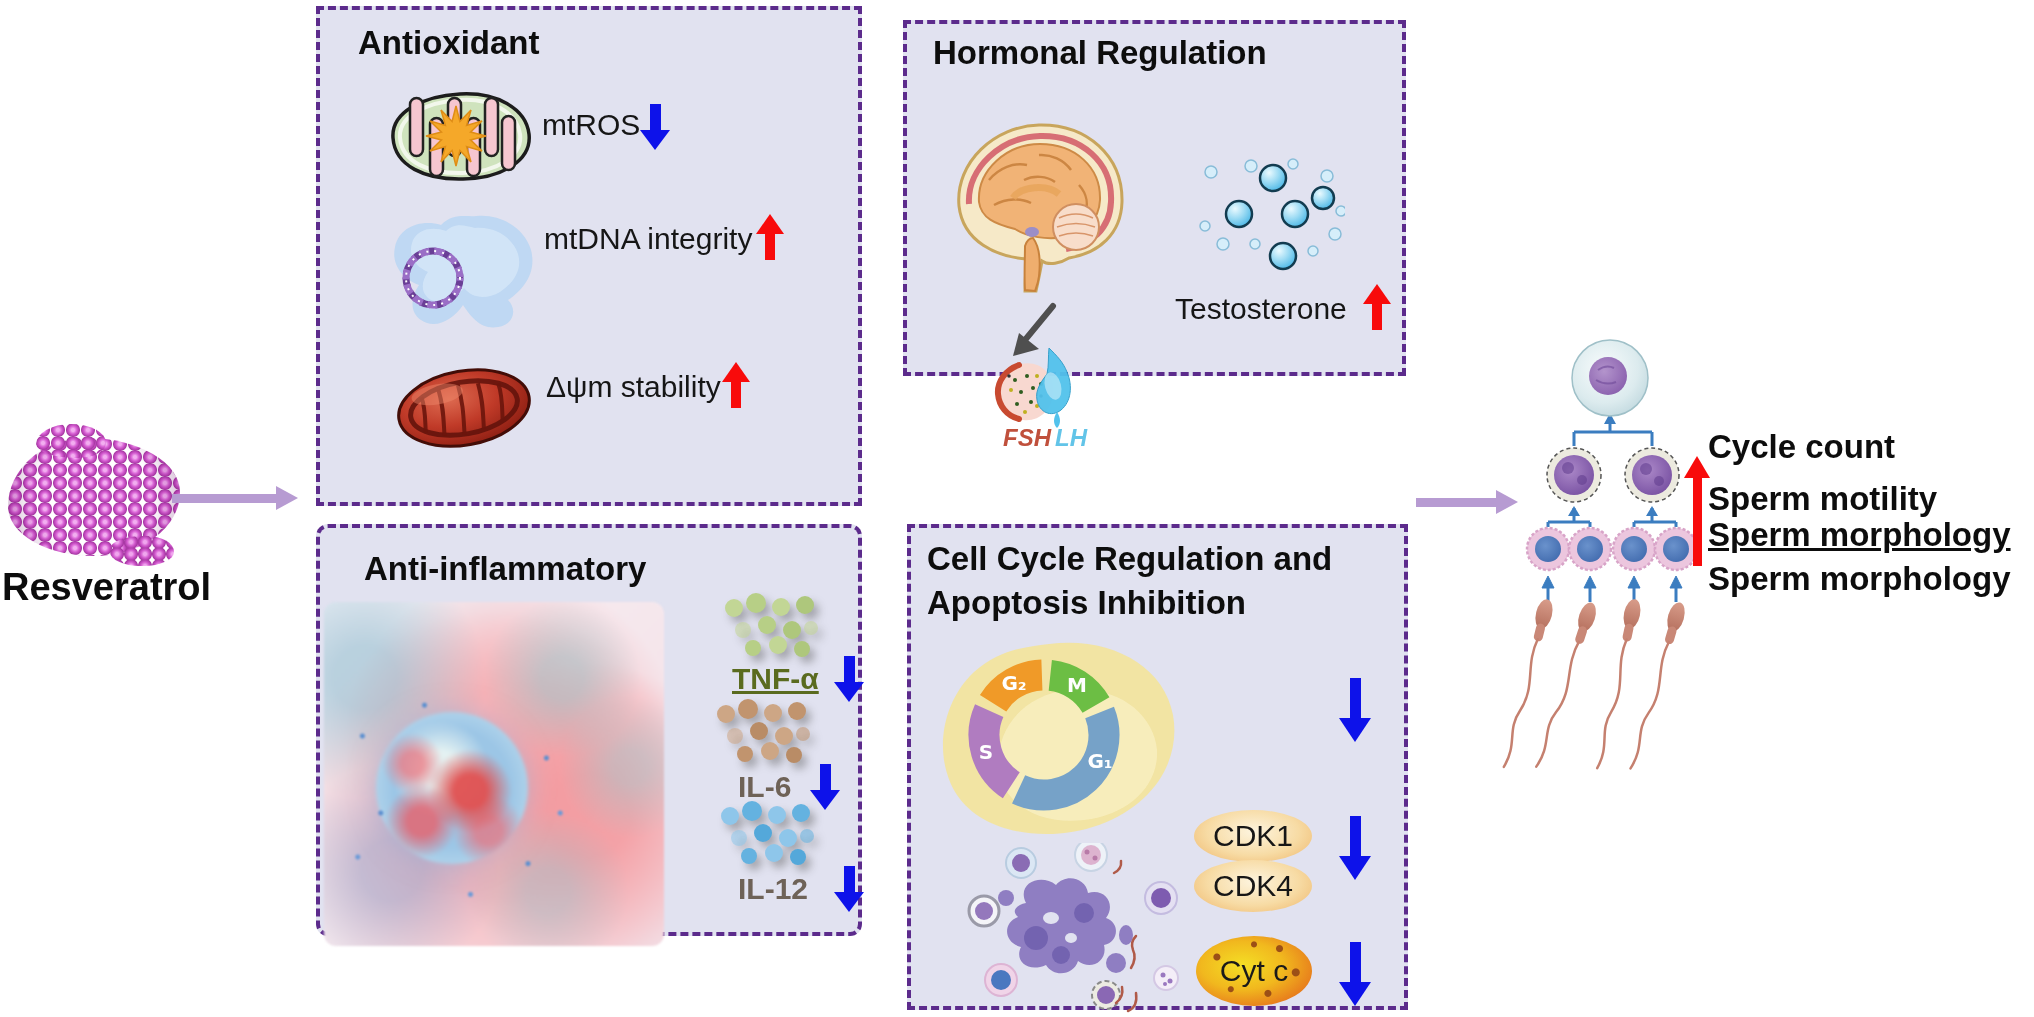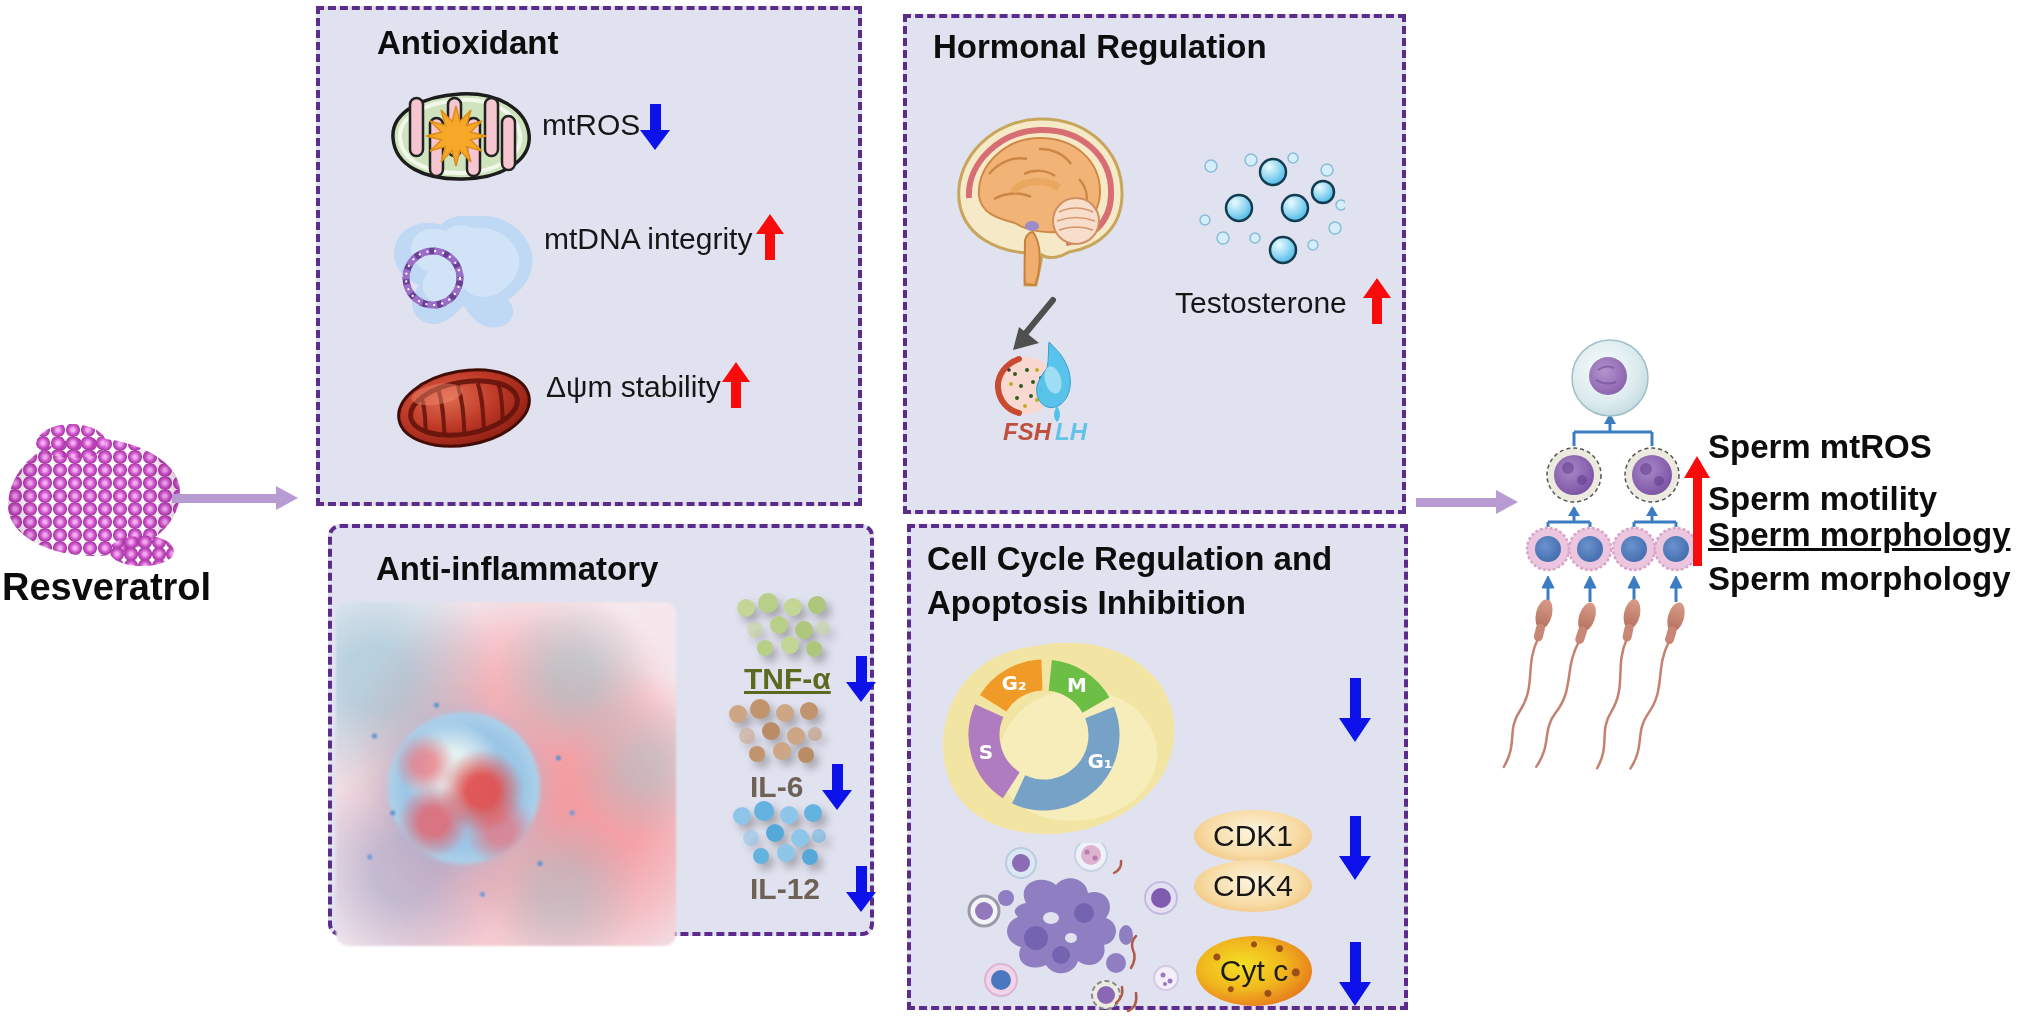--- a/index.html
+++ b/index.html
@@ -2,25 +2,25 @@
 <html><head>
 <meta charset="utf-8">
 <style>
   html,body{margin:0;padding:0;background:#fff;}
   body{font-family:"Liberation Sans","DejaVu Sans",sans-serif;color:#151515;}
   #canvas{position:relative;width:2034px;height:1017px;background:#fff;overflow:hidden;}
 
   
   .panel{position:absolute;background:#e1e2f0;border:4px dashed #5c2b8c;box-sizing:border-box;}
   #p-antiox{left:316px;top:6px;width:546px;height:500px;}
-  #p-horm{left:903px;top:14px;width:503px;height:500px;}
-  #p-infl{left:328px;top:524px;width:546px;height:412px;border-radius:12px;}
+  #p-horm{left:903px;top:20px;width:503px;height:356px;}
+  #p-infl{left:316px;top:524px;width:546px;height:412px;border-radius:12px;}
   #p-cc{left:907px;top:524px;width:501px;height:486px;}
   .panel h2{position:absolute;margin:0;font-size:33px;font-weight:700;color:#0d0d0d;white-space:nowrap;}
-  #p-antiox h2{left:57px;top:14px;}
+  #p-antiox h2{left:38px;top:14px;}
   #p-horm h2{left:26px;top:10px;}
   #p-infl h2{left:44px;top:22px;}
   .cc-title{position:absolute;left:16px;font-size:33px;font-weight:700;color:#0d0d0d;white-space:nowrap;}
   #cc-t1{top:12px;} #cc-t2{top:56px;}
 
   .item-label{position:absolute;font-size:30px;color:#161616;white-space:nowrap;}
 
   
   .v-arrow{position:absolute;}
   .blue{--ac:#0d12ea;} .red{--ac:#f80b0b;}
@@ -526,18 +526,18 @@
 
     <g>
       <use href="#sperm" transform="translate(44,284) rotate(14)"></use>
       <use href="#sperm" transform="translate(87,287) rotate(18)"></use>
       <use href="#sperm" transform="translate(132,284) rotate(12)"></use>
       <use href="#sperm" transform="translate(176,287) rotate(16)"></use>
     </g>
   </svg>
 
   <span class="v-arrow arrow-up red xl" id="outcome-arrow"></span>
-  <div class="outcome" id="out0">Sperm mtROS</div>
+  <div class="outcome" id="out0">Cycle count</div>
   <div class="outcome" id="out1">Sperm motility</div>
   <div class="outcome" id="out2">Sperm morphology</div>
   <div class="outcome" id="out3">Sperm morphology</div>
 
 </div>
 
 </body></html>

